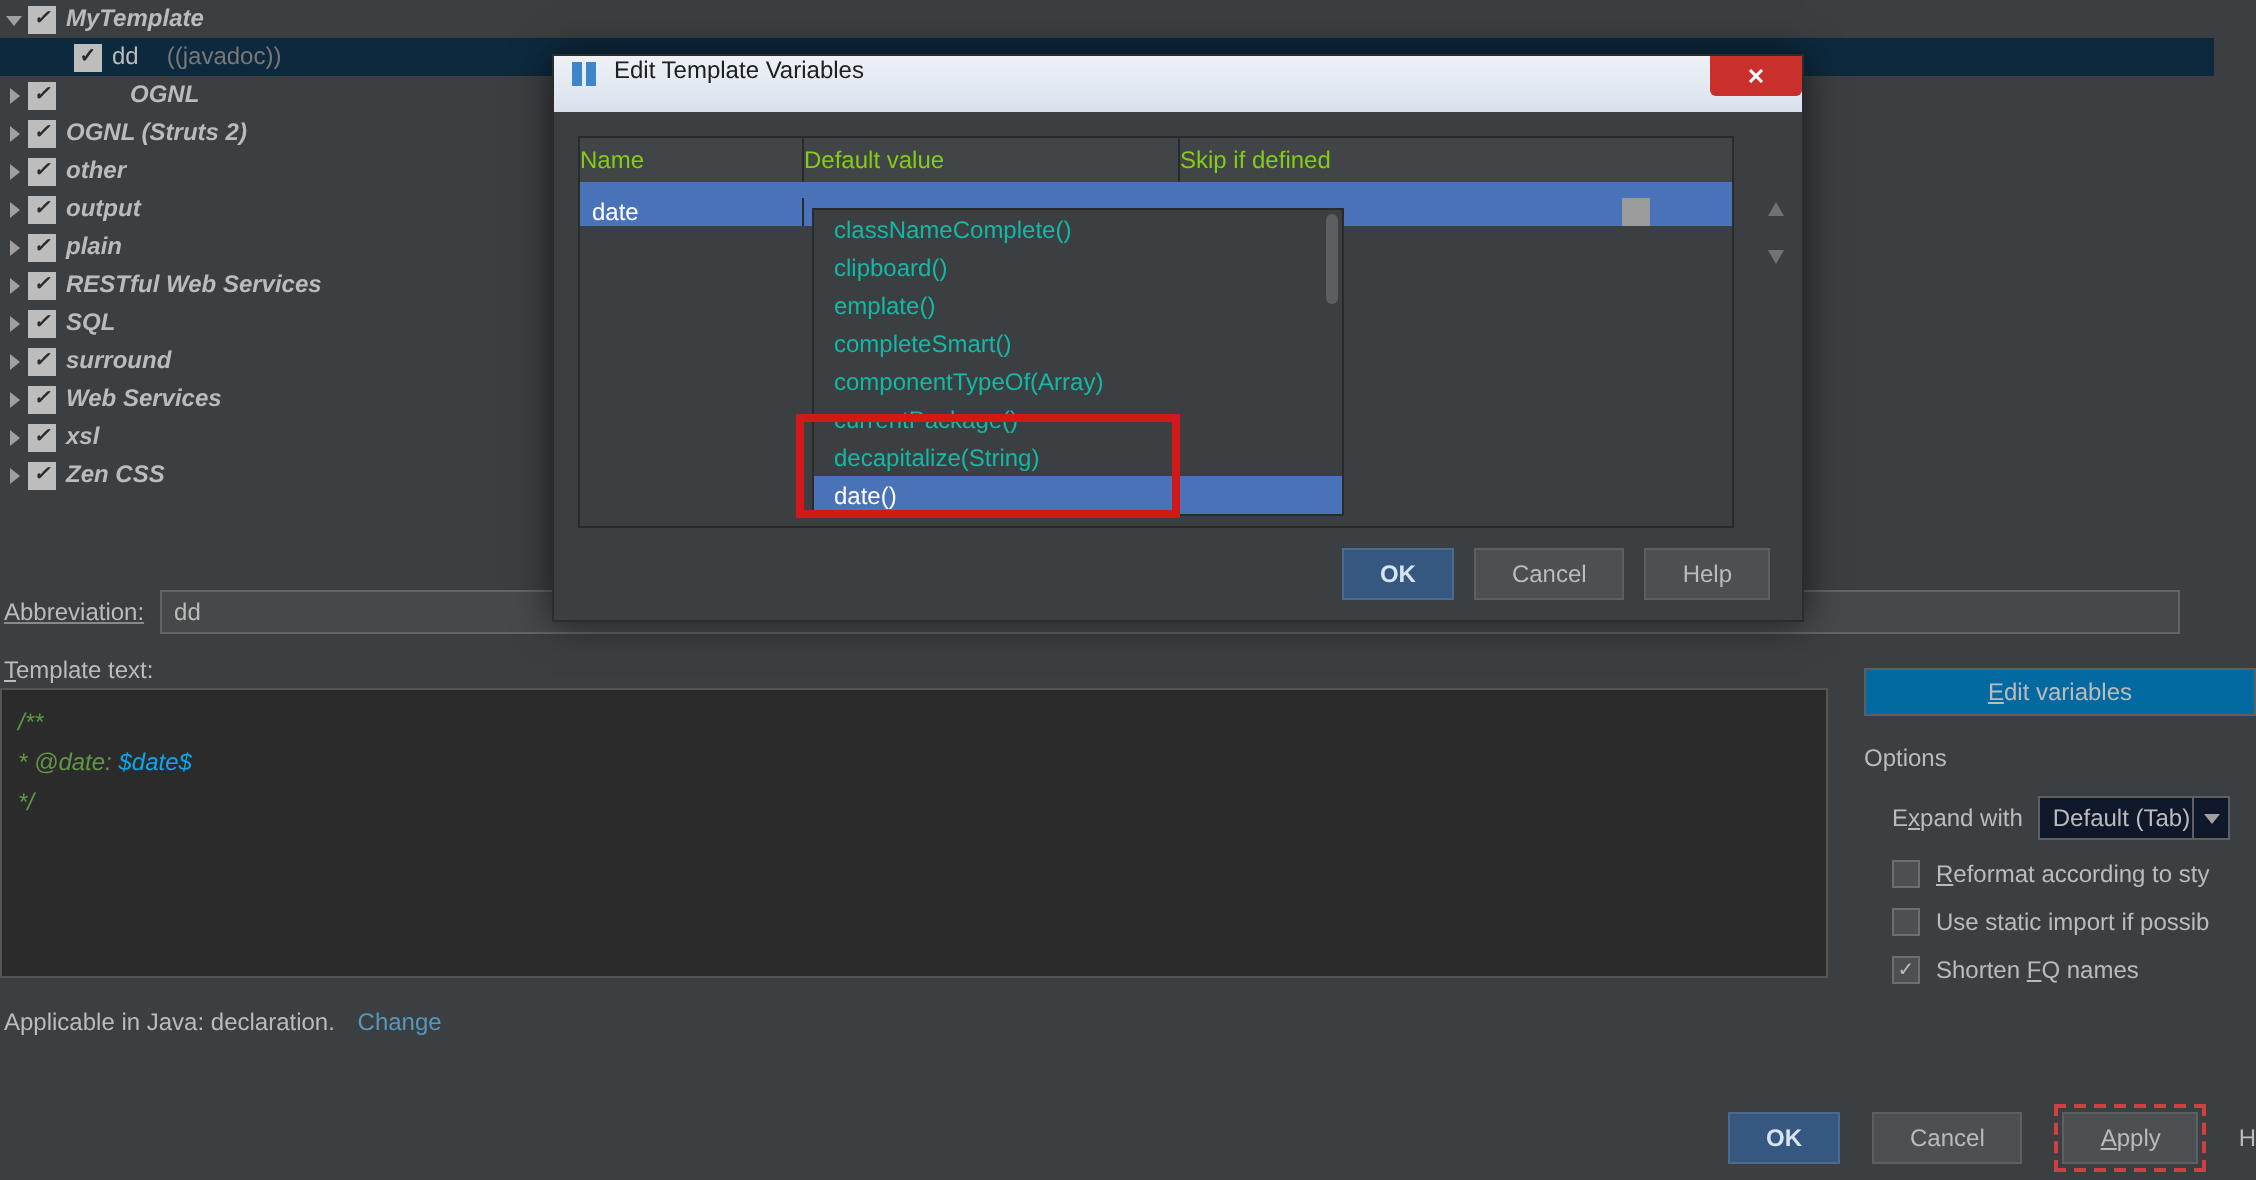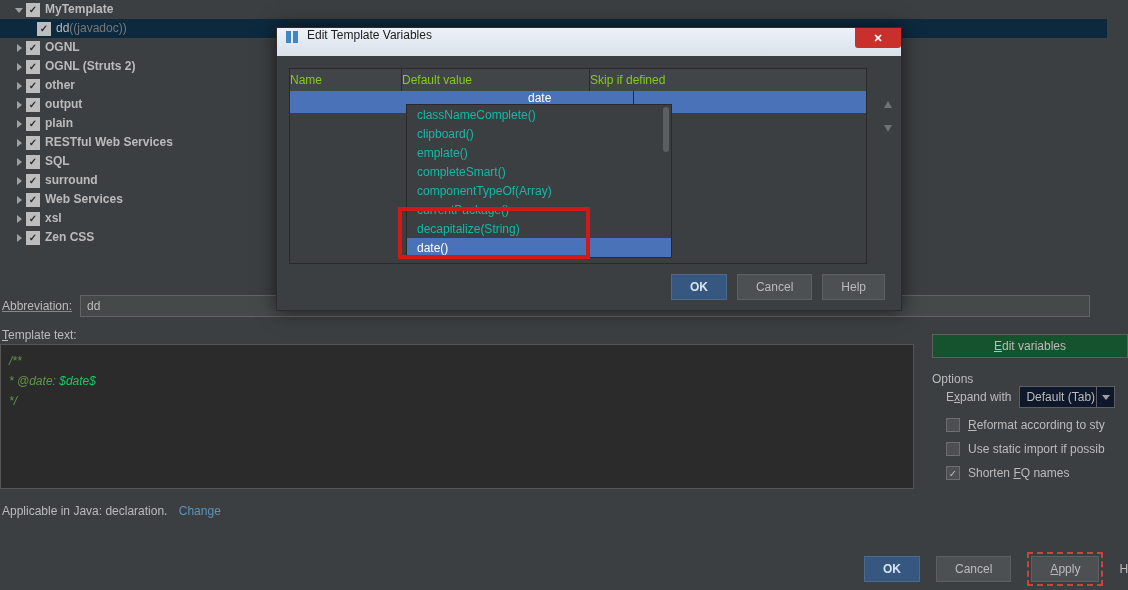--- a/index.html
+++ b/index.html
@@ -7,45 +7,45 @@
 
   
   .tree { position: absolute; left: 0; top: 0; width: 1107px; height: 275px; }
   .tree-row { display: flex; align-items: center; height: 19px; line-height: 19px; white-space: nowrap; }
   .tree-row.selected { background: #0d293e; }
   .arrow { width: 10px; display: inline-flex; justify-content: center; color: #a0a0a0; }
   .arrow svg { width: 8px; height: 8px; }
   .checkbox { width: 14px; height: 14px; background: #bdbdbd; display: inline-flex; align-items: center; justify-content: center; margin: 0 5px 0 2px; }
   .checkbox::after { content: "✓"; font-size: 10px; color: #2b2b2b; font-weight: bold; }
   .tree-label { color: #bbbbbb; }
-  .tree-suffix { color: #787878; margin-left: 0; }
-
-  .indent0 { padding-left: 14px; }
+  .tree-suffix { color: #787878; margin-left: 14px; }
+
+  .indent0 { padding-left: 2px; font-style: italic; }
   .indent1 { padding-left: 20px; }
   .tree-row.indent1.noarrow { padding-left: 35px; }
 
   
   .abbrev { position: absolute; left: 2px; top: 295px; display: flex; align-items: center; }
   .abbrev label { margin-right: 8px; text-decoration: underline; text-decoration-color: #888; }
   .abbrev .field { height: 22px; min-width: 1010px; padding: 0 6px; color: #bbbbbb; background: #45494a; border: 1px solid #646464; display: flex; align-items: center; }
 
   .tt-label { position: absolute; left: 2px; top: 328px; }
   .tt-label span { text-decoration: underline; }
 
   .editor { position: absolute; left: 0; top: 344px; width: 914px; height: 145px; background: #2b2b2b; border: 1px solid #555; padding: 6px 8px; font-family: Consolas, monospace; font-size: 14px; line-height: 20px; color: #929292; }
   .editor .c-green { color: #619647; font-style: italic; }
   .editor .c-tag  { color: #619647; font-style: italic; }
-  .editor .c-var  { color: #22c55e; font-style: italic; }
-
-  
-  .editvars-btn { position: absolute; left: 932px; top: 334px; width: 196px; height: 24px; background: #14532d; border: 1px solid #5e6060; color: #bbbbbb; text-align: center; line-height: 22px; }
+  .editor .c-var  { color: #0ea5e9; font-style: italic; }
+
+  
+  .editvars-btn { position: absolute; left: 932px; top: 334px; width: 196px; height: 24px; background: #0369a1; border: 1px solid #5e6060; color: #bbbbbb; text-align: center; line-height: 22px; }
   .editvars-btn u { text-decoration: underline; }
 
   .options { position: absolute; left: 932px; top: 372px; width: 196px; color: #bbbbbb; }
-  .options-title { }
+  .options-title { margin-bottom: 12px; }
   .opt-row { display: flex; align-items: center; margin-bottom: 10px; margin-left: 14px; }
   .opt-row label { white-space: nowrap; }
 
   .select-ctl { position: relative; height: 22px; background: #0f172a; border: 1px solid #5e6060; display: flex; align-items: center; padding: 0 6px; min-width: 96px; margin-left: 8px; }
   .select-ctl .sel-arrow { position: absolute; right: 0; top: 0; width: 18px; height: 20px; border-left: 1px solid #5e6060; display: flex; align-items: center; justify-content: center; }
 
   .cbox { width: 14px; height: 14px; background: #4c5052; border: 1px solid #6e6e6e; display: inline-flex; align-items: center; justify-content: center; margin-right: 8px; }
   .cbox.ck::after { content: "✓"; font-size: 10px; color: #bbbbbb; }
 
   
@@ -70,21 +70,21 @@
 
   .tbl { width: 578px; border: 1px solid #2a2a2a; }
   .tbl-head { display: flex; background: #414547; }
   .th { border-right: 1px solid #2a2a2a; padding: 4px 0; text-align: left; color: #84cc16; }
   .th:last-child { border-right: none; }
   .col-name { width: 112px; }
   .col-expr { width: 180px; }
   .col-def  { width: 188px; }
   .col-skip { width: 96px; }
 
-  .tbl-row { display: flex; background: #4a72b8; color: #ffffff; height: 22px; align-items: center; flex-direction: column; }
+  .tbl-row { display: flex; background: #4a72b8; color: #ffffff; height: 22px; align-items: flex-end; }
   .td { border-right: 1px solid #2a2a2a; display: flex; align-items: center; padding: 0 6px; }
   .td:last-child { border-right: none; }
   .td .mini-cbox { width: 14px; height: 14px; background: #9b9b9b; margin: 0 auto; }
 
   .expr-cell { background: #585858; position: relative; padding: 0; }
   .expr-cell .sel-arrow { position: absolute; right: 0; top: 0; width: 18px; height: 22px; background: #6a6a6a; display: flex; align-items: center; justify-content: center; border-left: 1px solid #444; }
 
   .tbl-filler { height: 150px; background: #3c3f41; }
 
   .sort-arrows { position: absolute; right: 4px; top: 43px; width: 18px; display: flex; flex-direction: column; gap: 8px; align-items: center; }
@@ -123,21 +123,21 @@
     <span class="tree-suffix">((javadoc))</span>
   </div>
   <div id="tree-rest">
       <div class="tree-row indent0">
         <span class="arrow">
           <svg class="tri-right" viewBox="0 0 8 8">
             <polygon points="2,0 7,4 2,8"></polygon>
           </svg>
         </span>
         <span class="checkbox"></span>
-        <span class="tree-label" style="font-weight:600;">OGNL</span>
+        <span class="tree-label" style="font-weight:600;margin-left:32px;">OGNL</span>
       </div>
       <div class="tree-row indent0">
         <span class="arrow">
           <svg class="tri-right" viewBox="0 0 8 8">
             <polygon points="2,0 7,4 2,8"></polygon>
           </svg>
         </span>
         <span class="checkbox"></span>
         <span class="tree-label" style="font-weight:600;">OGNL (Struts 2)</span>
       </div>

